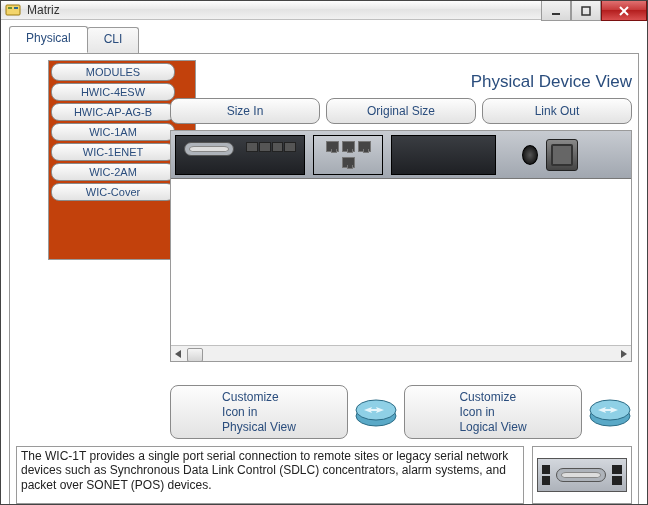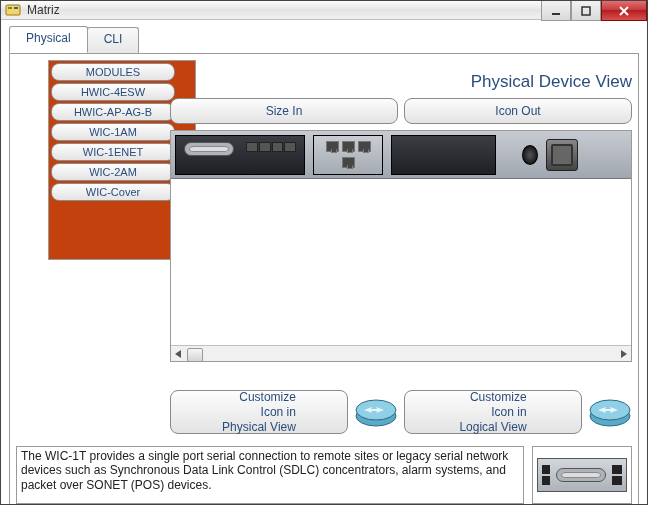--- a/index.html
+++ b/index.html
@@ -168,25 +168,25 @@
   .serial-conn::before{content:''; position:absolute; left:4px; right:4px; top:3px; bottom:3px; background:#ddd; border-radius:5px/50%; border:1px solid #888;}
   .slot-label{position:absolute; left:4px; bottom:2px; font-size:6px; color:#aaa;}
   
   .cust-row {
     position: absolute;
     left: 160px; right: 6px; top: 330px; height: 56px;
     display:flex; align-items:center; gap:6px;
   }
   .cust-btn {
     flex:1;
-    height:44px;
+    height:54px;
     background: linear-gradient(#fdfdfd,#e3e3e3);
     border: 1px solid #8a8a8a;
     border-radius: 8px;
-    text-align:right;
+    text-align:left;
     font-size: 12px;
     color: #2a4d7d;
     display:flex; align-items:center; justify-content:center;
     line-height:1.25;
   }
   .router-icon { width:44px; height:44px; flex:0 0 auto; }
   
   .desc-box {
     position:absolute;
     left:6px; bottom:6px;
@@ -264,21 +264,22 @@
     <div class="mod-btn">WIC-1AM</div>
     <div class="mod-btn">WIC-1ENET</div>
     <div class="mod-btn">WIC-2AM</div>
     <div class="mod-btn">WIC-Cover</div>
   </div>
 
   <div class="right-panel">
     <div class="pv-title">Physical Device View</div>
     <div class="zoom-row">
       <div class="wide-btn">Size In</div>
-      <div class="wide-btn">Icon Out</div>
+      <div class="wide-btn">Original Size</div>
+      <div class="wide-btn">Link Out</div>
     </div>
     <div class="device-area">
       <div class="chassis">
         <div class="slot big">
           <div style="position:absolute; left:8px; top:6px;" class="serial-conn"></div>
           <div style="position:absolute; left:70px; top:6px; width:50px; height:10px; display:flex; gap:1px;">
             <span style="flex:1;background:#555;border:1px solid #222;"></span>
             <span style="flex:1;background:#555;border:1px solid #222;"></span>
             <span style="flex:1;background:#555;border:1px solid #222;"></span>
             <span style="flex:1;background:#555;border:1px solid #222;"></span>

